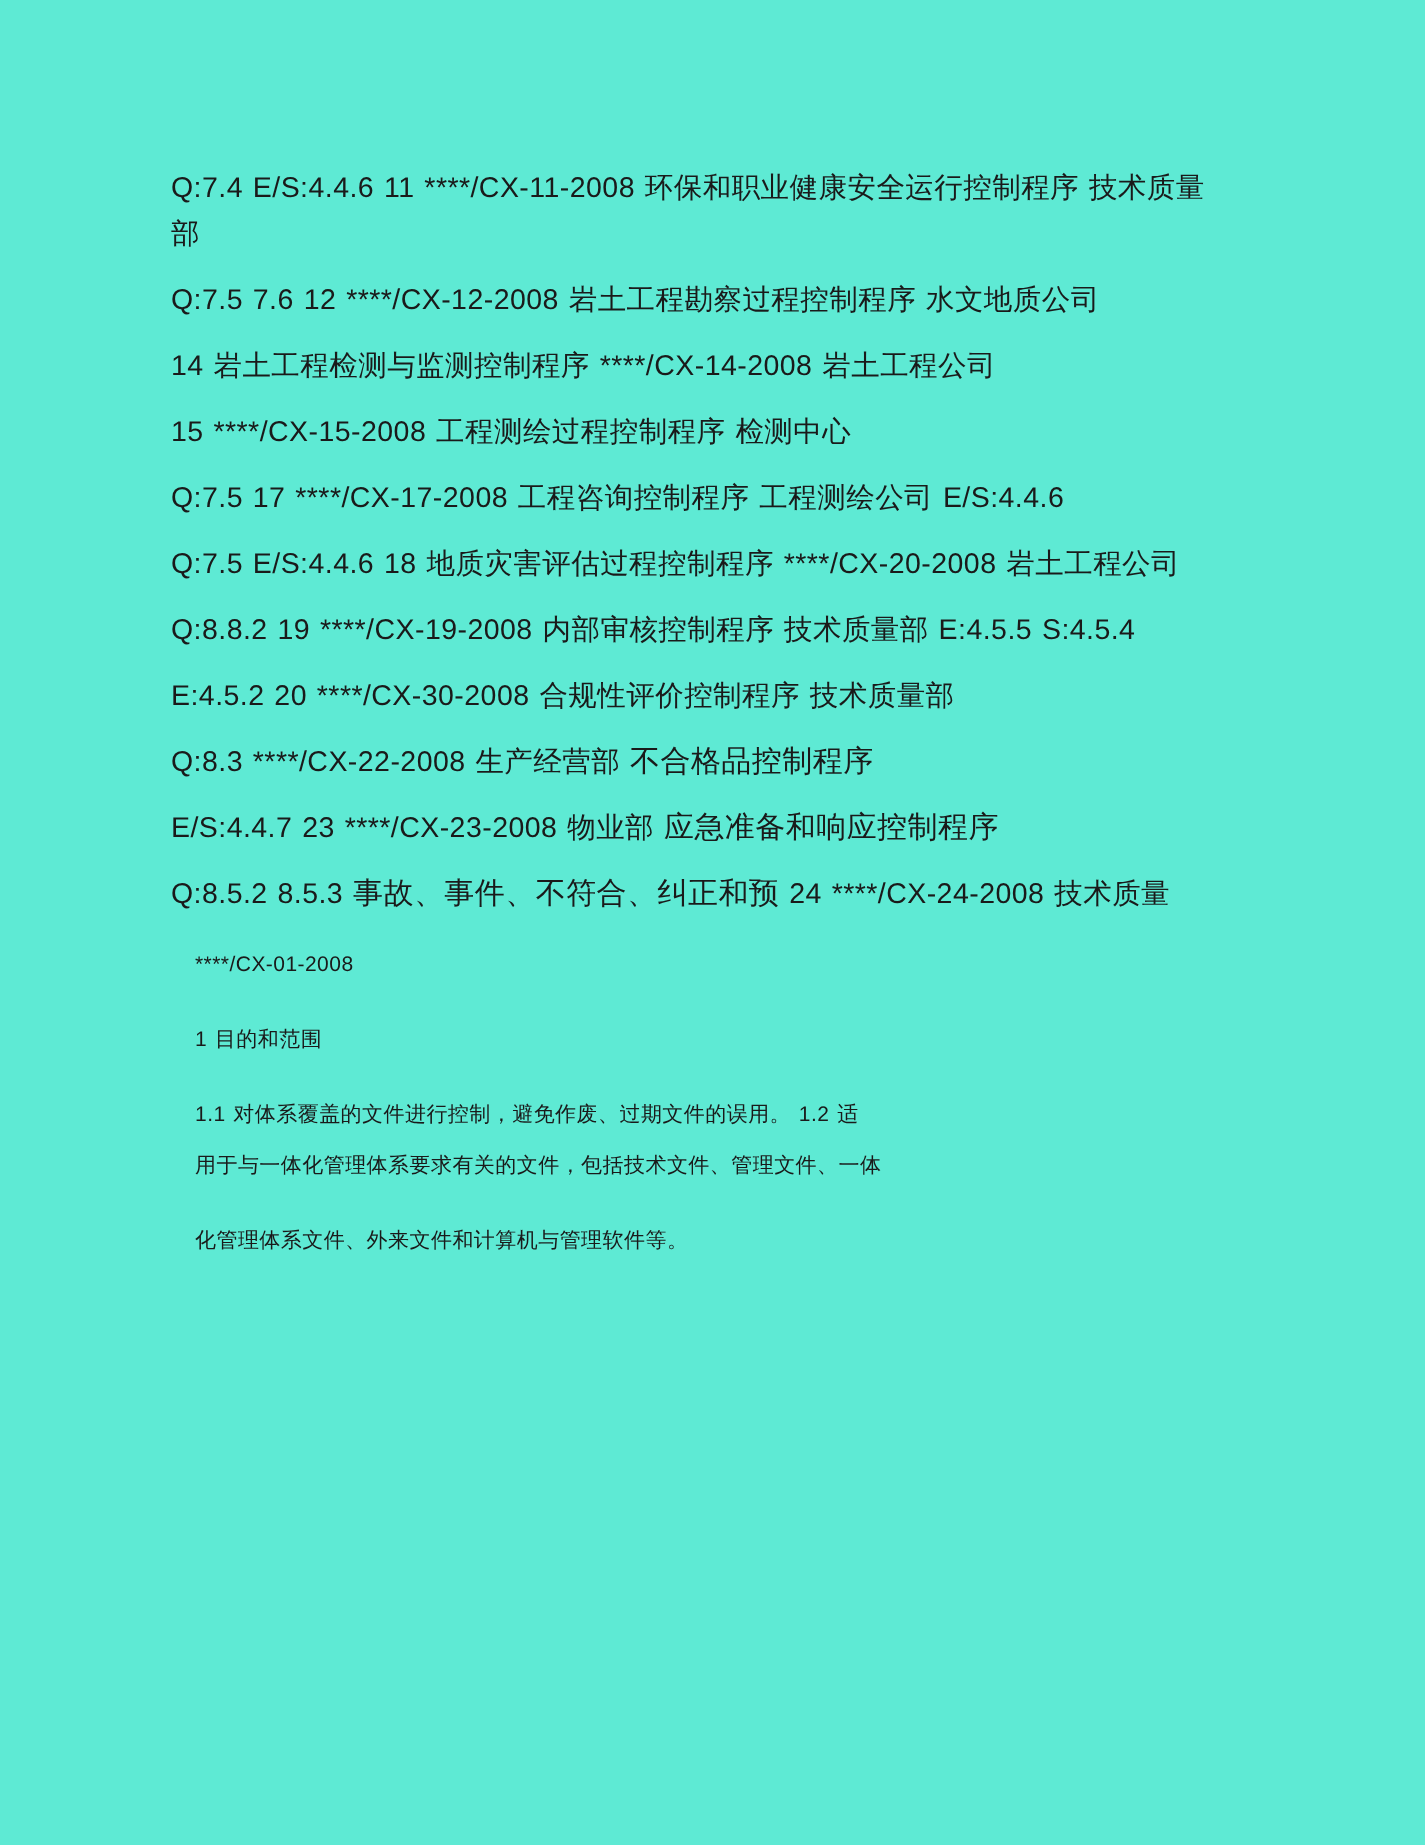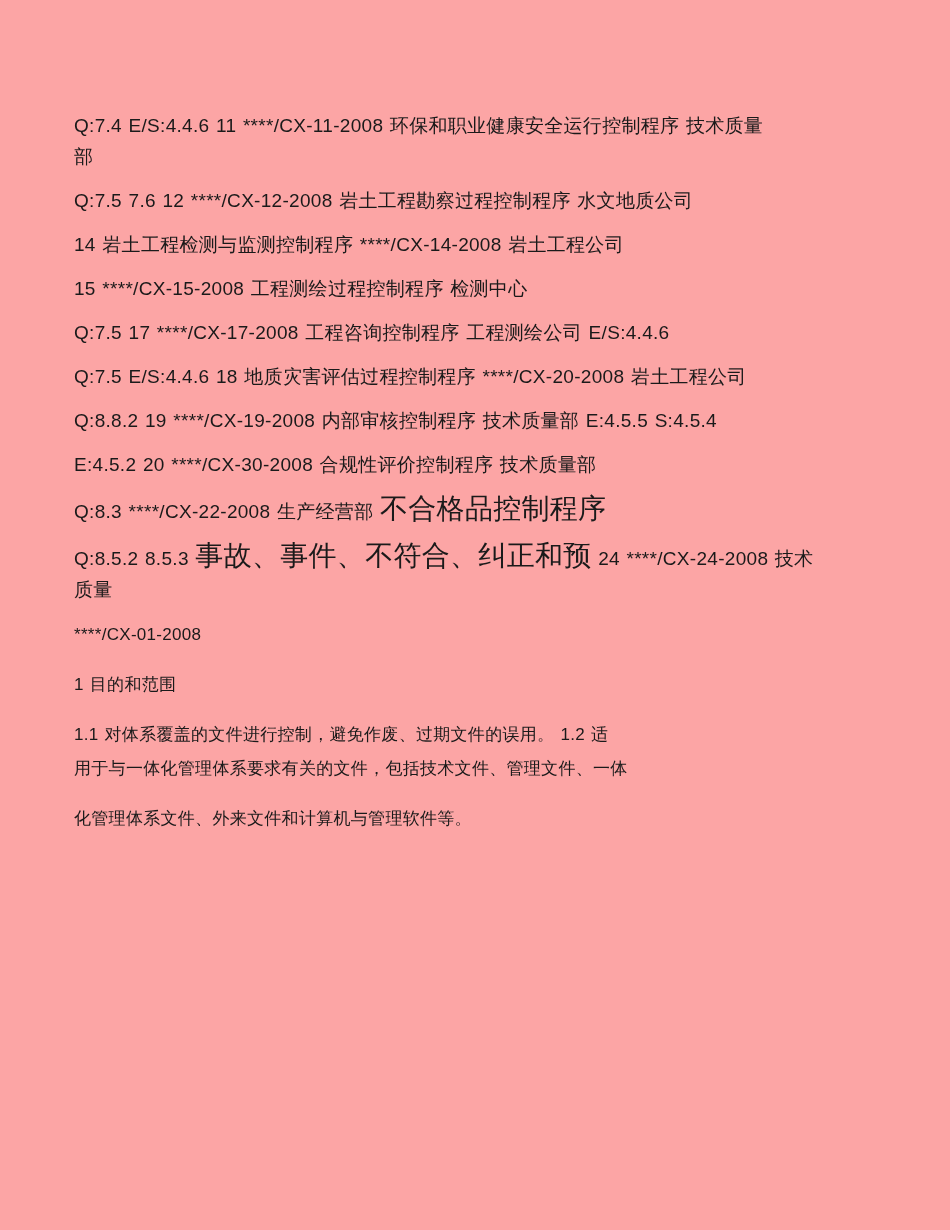--- a/index.html
+++ b/index.html
@@ -4,51 +4,52 @@
 <style>
   html, body {
     margin: 0;
     padding: 0;
     background: #ffffff;
   }
   .page {
     position: relative;
     width: 950px;
     height: 1230px;
-    background: #fca5a5;
+    background: #5eead4;
     box-sizing: border-box;
-    padding: 110px 130px 0 74px;
+    padding: 110px 130px 0 114px;
     overflow: hidden;
     font-family: "Liberation Sans", "DejaVu Sans", sans-serif;
     color: #1a1a1a;
   }
   .doc-body {
     width: 100%;
   }
   .para {
     margin: 0 0 13px 0;
     font-size: 19px;
     line-height: 31px;
     letter-spacing: 0.3px;
     word-spacing: 1px;
   }
   .para.section {
-    font-size: 17px;
+    font-size: 14px;
     line-height: 34px;
     margin-bottom: 16px;
+    margin-left: 16px;
   }
   .line {
     display: block;
     white-space: nowrap;
   }
   .run {
     white-space: pre-wrap;
   }
   .run.large {
-    font-size: 28px;
+    font-size: 20px;
   }
 </style>
 </head>
 <body>
 
 <div class="page">
   <div class="doc-body" style="color: rgb(26, 26, 26);">
       <p class="para">
         <span class="line"><span class="run">Q:7.4 E/S:4.4.6 11 ****/CX-11-2008 环保和职业健康安全运行控制程序 技术质量</span></span>
         <span class="line"><span class="run">部</span></span>
@@ -71,20 +72,23 @@
       <p class="para">
         <span class="line"><span class="run">Q:8.8.2 19 ****/CX-19-2008 内部审核控制程序 技术质量部 E:4.5.5 S:4.5.4</span></span>
       </p>
       <p class="para">
         <span class="line"><span class="run">E:4.5.2 20 ****/CX-30-2008 合规性评价控制程序 技术质量部</span></span>
       </p>
       <p class="para">
         <span class="line"><span class="run">Q:8.3 ****/CX-22-2008 生产经营部 </span><span class="run large">不合格品控制程序</span></span>
       </p>
       <p class="para">
+        <span class="line"><span class="run">E/S:4.4.7 23 ****/CX-23-2008 物业部 </span><span class="run large">应急准备和响应控制程序</span></span>
+      </p>
+      <p class="para">
         <span class="line"><span class="run">Q:8.5.2 8.5.3 </span><span class="run large">事故、事件、不符合、纠正和预</span><span class="run"> 24 ****/CX-24-2008 技术质量</span></span>
       </p>
       <p class="para section">
         <span class="line"><span class="run">****/CX-01-2008</span></span>
       </p>
       <p class="para section">
         <span class="line"><span class="run">1 目的和范围</span></span>
       </p>
       <p class="para section">
         <span class="line"><span class="run">1.1 对体系覆盖的文件进行控制，避免作废、过期文件的误用。 1.2 适</span></span>

